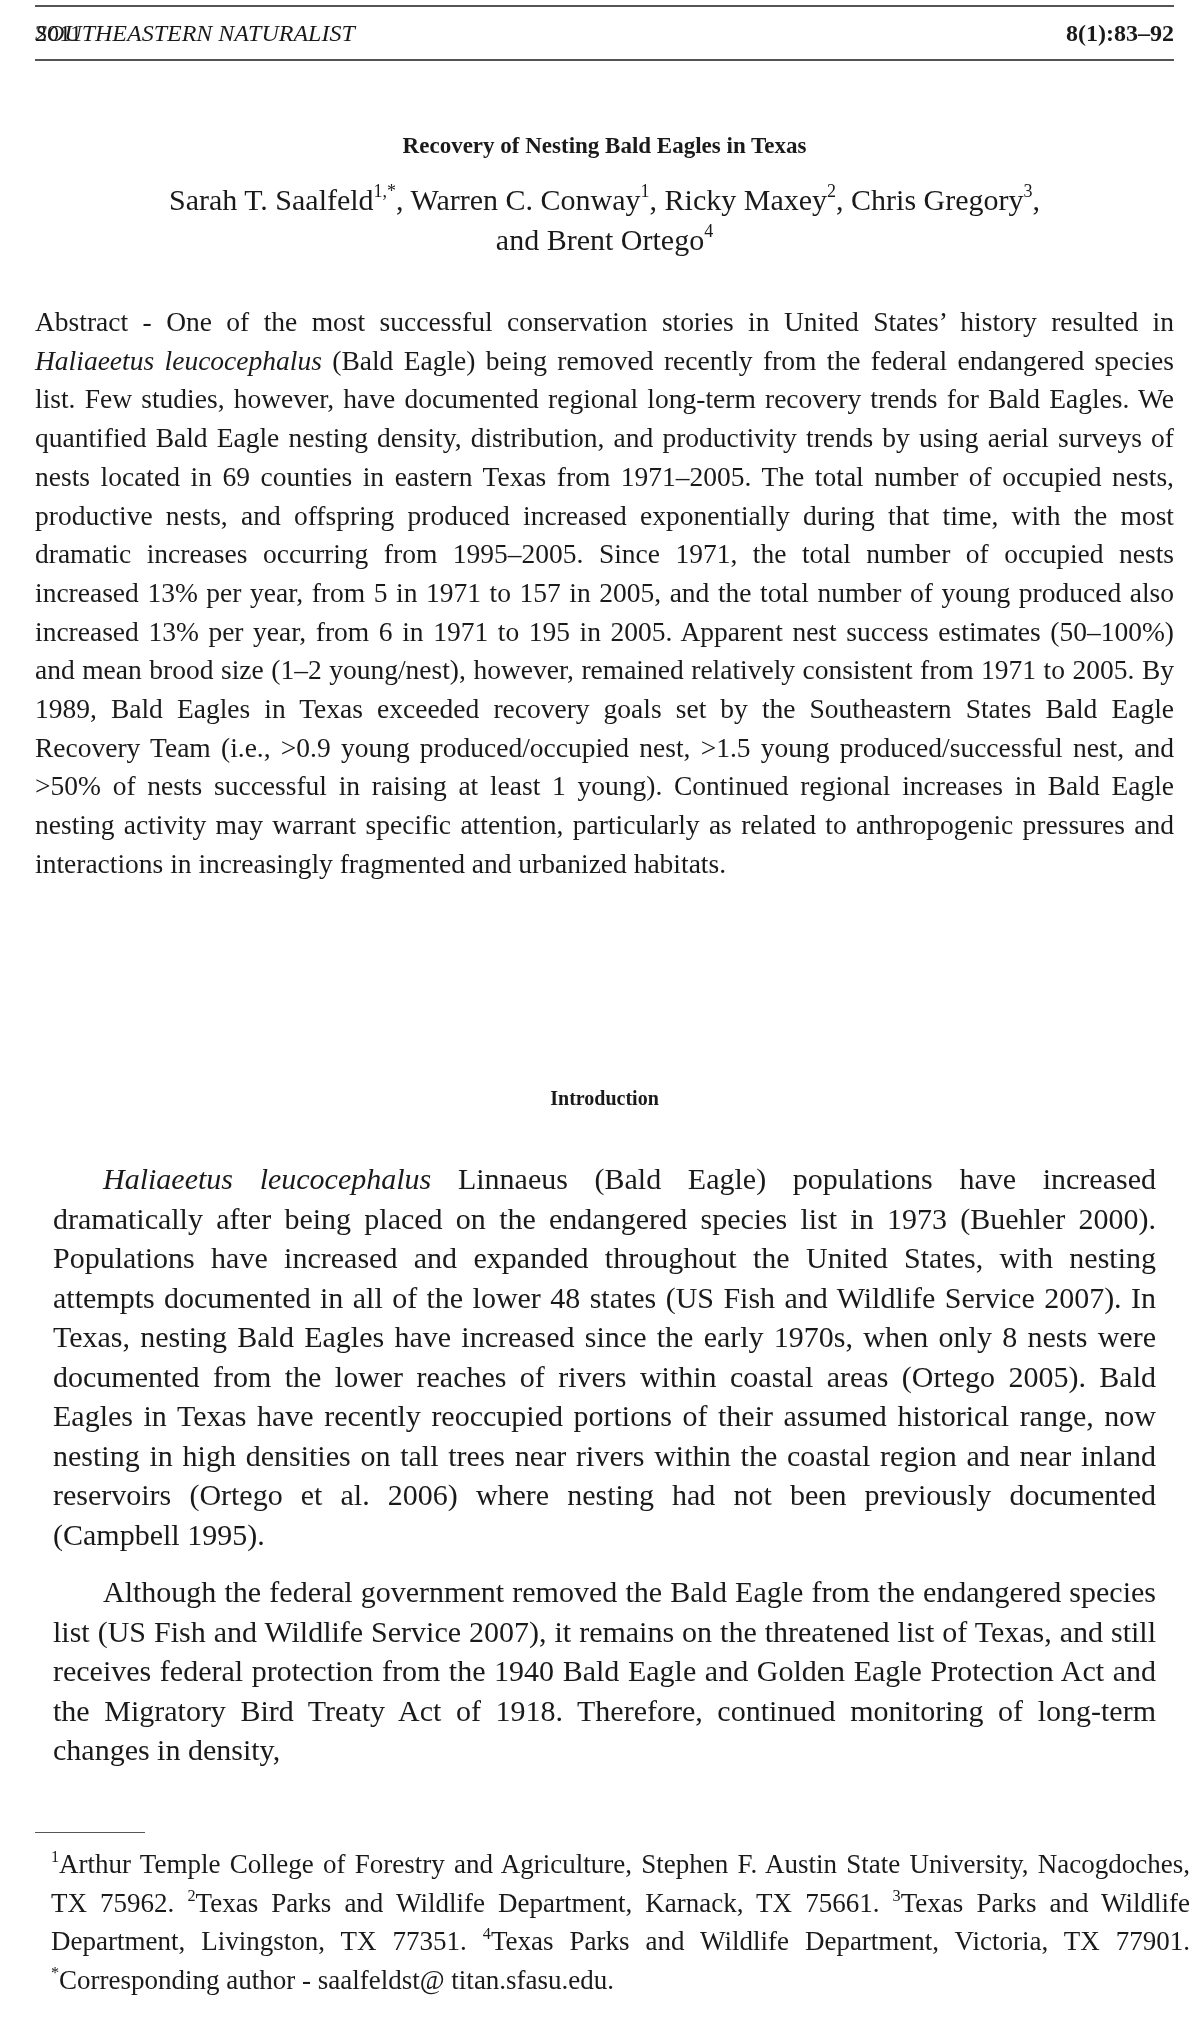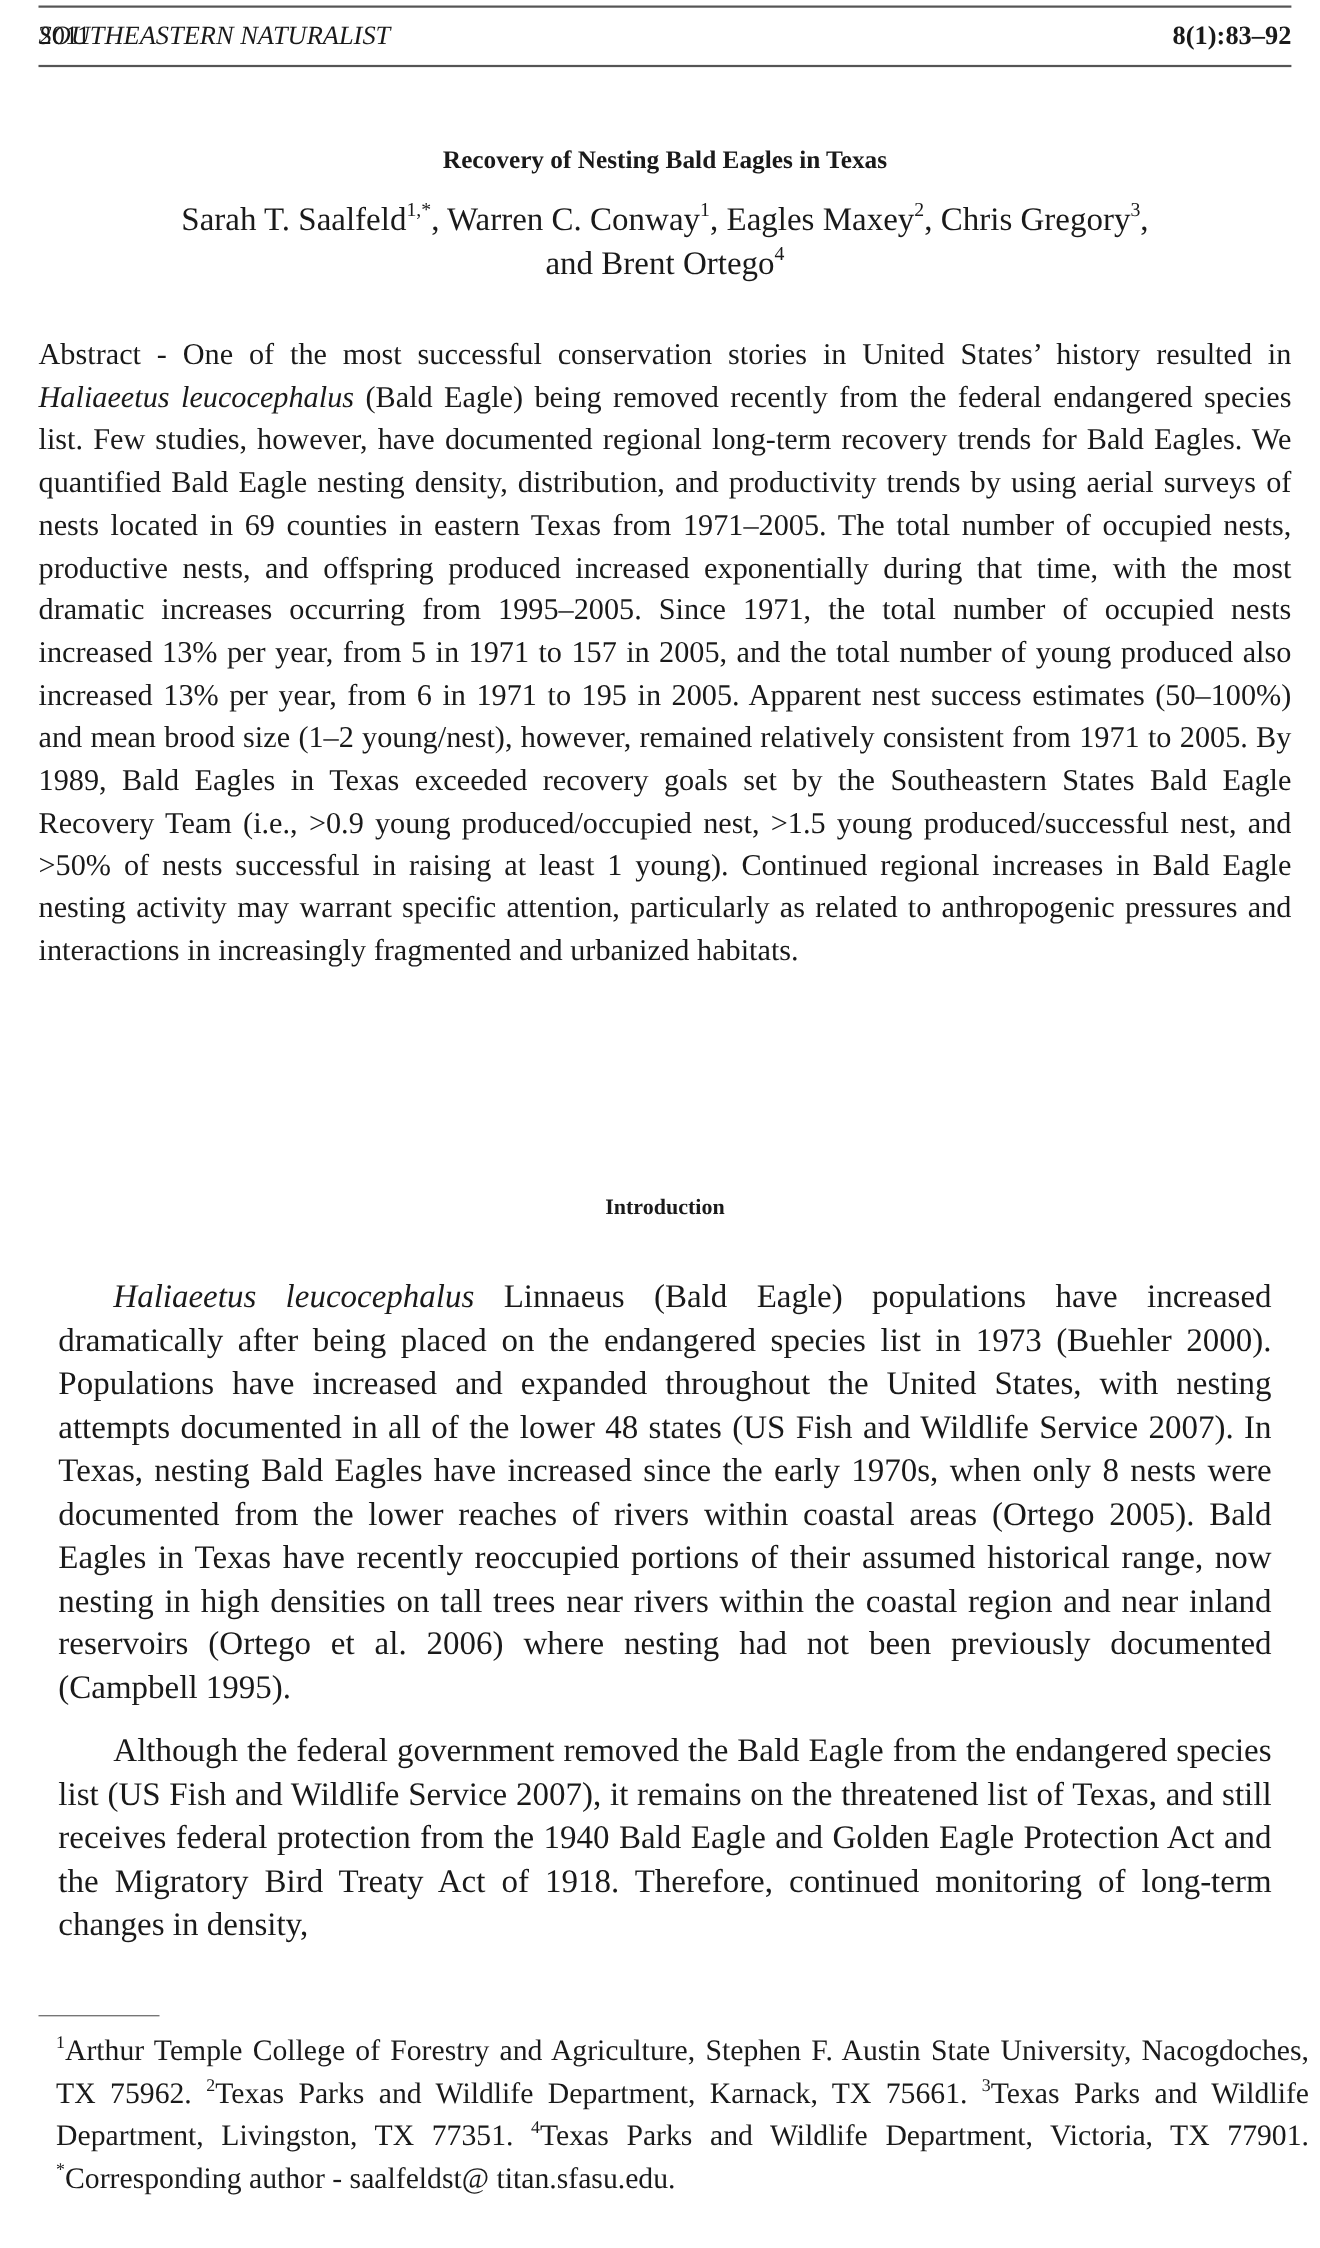--- a/index.html
+++ b/index.html
@@ -39,21 +39,21 @@
   <div class="running-head">
     <span class="rh-left">2011</span>
     <span class="rh-center">SOUTHEASTERN NATURALIST</span>
     <span class="rh-right">8(1):83–92</span>
   </div>
   <div class="rule" style="top:59px;"></div>
 
   <div class="title">Recovery of Nesting Bald Eagles in Texas</div>
 
   <div class="authors">
-    <span>Sarah T. Saalfeld</span><sup>1,*</sup><span>, Warren C. Conway</span><sup>1</sup><span>, Eagles Maxey</span><sup>2</sup><span>, Chris Gregory</span><sup>3</sup><span>,</span><br>
+    <span>Sarah T. Saalfeld</span><sup>1,*</sup><span>, Warren C. Conway</span><sup>1</sup><span>, Ricky Maxey</span><sup>2</sup><span>, Chris Gregory</span><sup>3</sup><span>,</span><br>
     <span>and Brent Ortego</span><sup>4</sup>
   </div>
 
   <div class="abstract">
     <span class="label">Abstract</span><span class="label"> - </span><span>One of the most successful conservation stories in United States’ history resulted in </span><em>Haliaeetus leucocephalus</em><span> (Bald Eagle) being removed recently from the federal endangered species list. Few studies, however, have documented regional long-term recovery trends for Bald Eagles. We quantified Bald Eagle nesting den­sity, distribution, and productivity trends by using aerial surveys of nests located in 69 counties in eastern Texas from 1971–2005. The total number of occupied nests, productive nests, and offspring produced increased exponentially during that time, with the most dramatic increases occurring from 1995–2005. Since 1971, the total number of occupied nests increased 13% per year, from 5 in 1971 to 157 in 2005, and the total number of young produced also increased 13% per year, from 6 in 1971 to 195 in 2005. Apparent nest success estimates (50–100%) and mean brood size (1–2 young/nest), however, remained relatively consistent from 1971 to 2005. By 1989, Bald Eagles in Texas exceeded recovery goals set by the Southeastern States Bald Eagle Recovery Team (i.e., &gt;0.9 young produced/occupied nest, &gt;1.5 young produced/successful nest, and &gt;50% of nests successful in raising at least 1 young). Continued regional increases in Bald Eagle nesting activity may warrant specific attention, particularly as related to anthropogenic pressures and interactions in in­creasingly fragmented and urbanized habitats.</span>
   </div>
 
   <div class="section-heading">Introduction</div>
 
   <div class="body-text">

